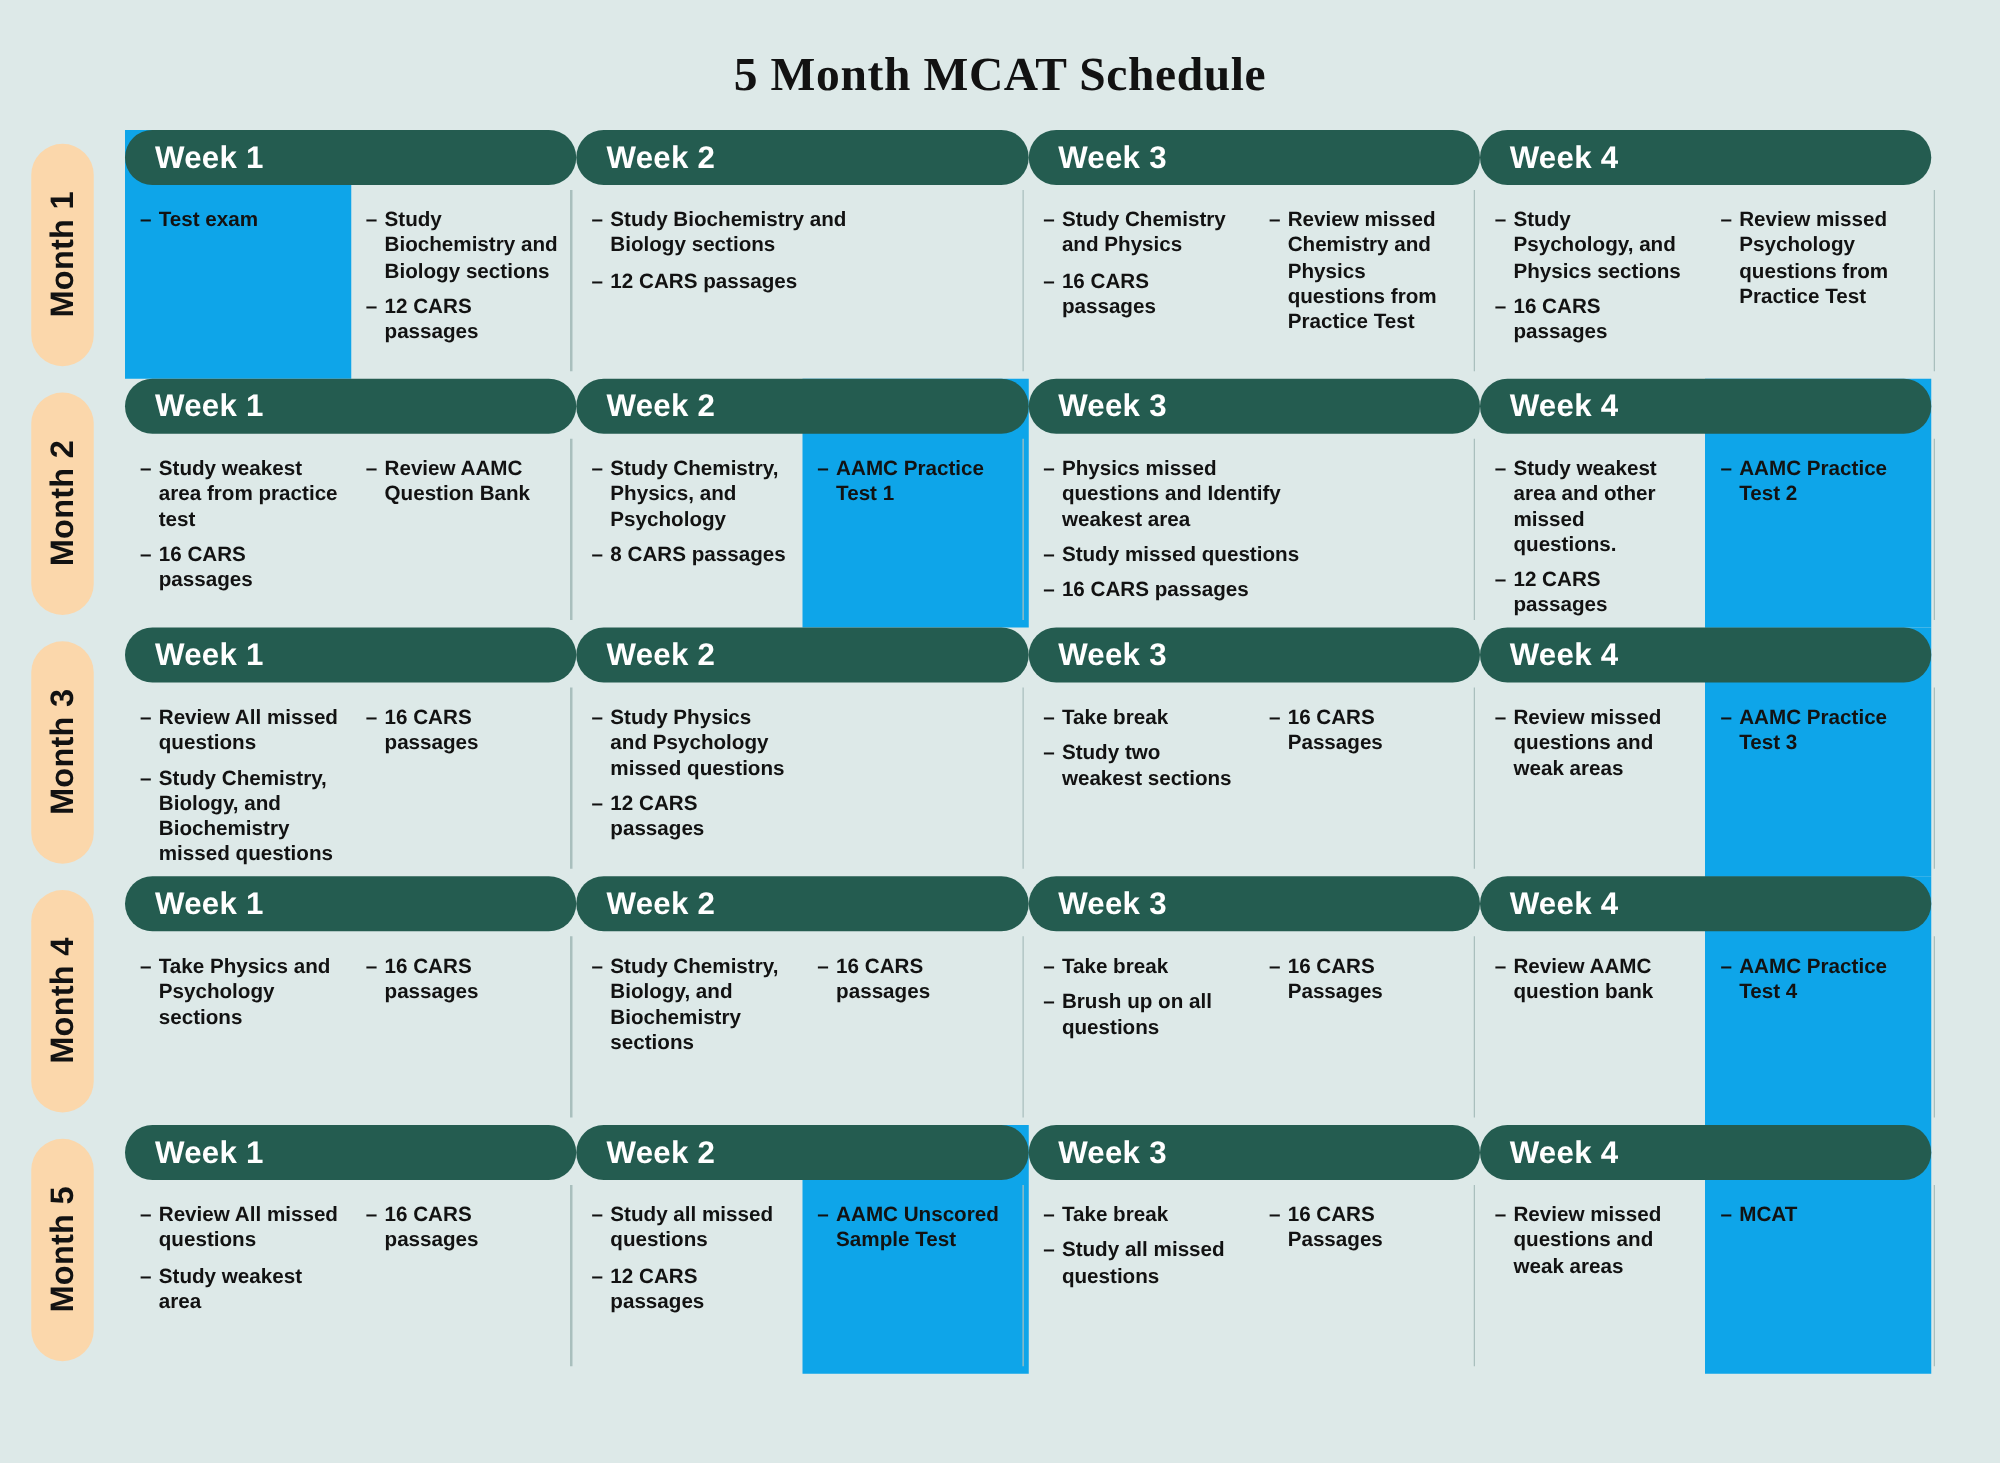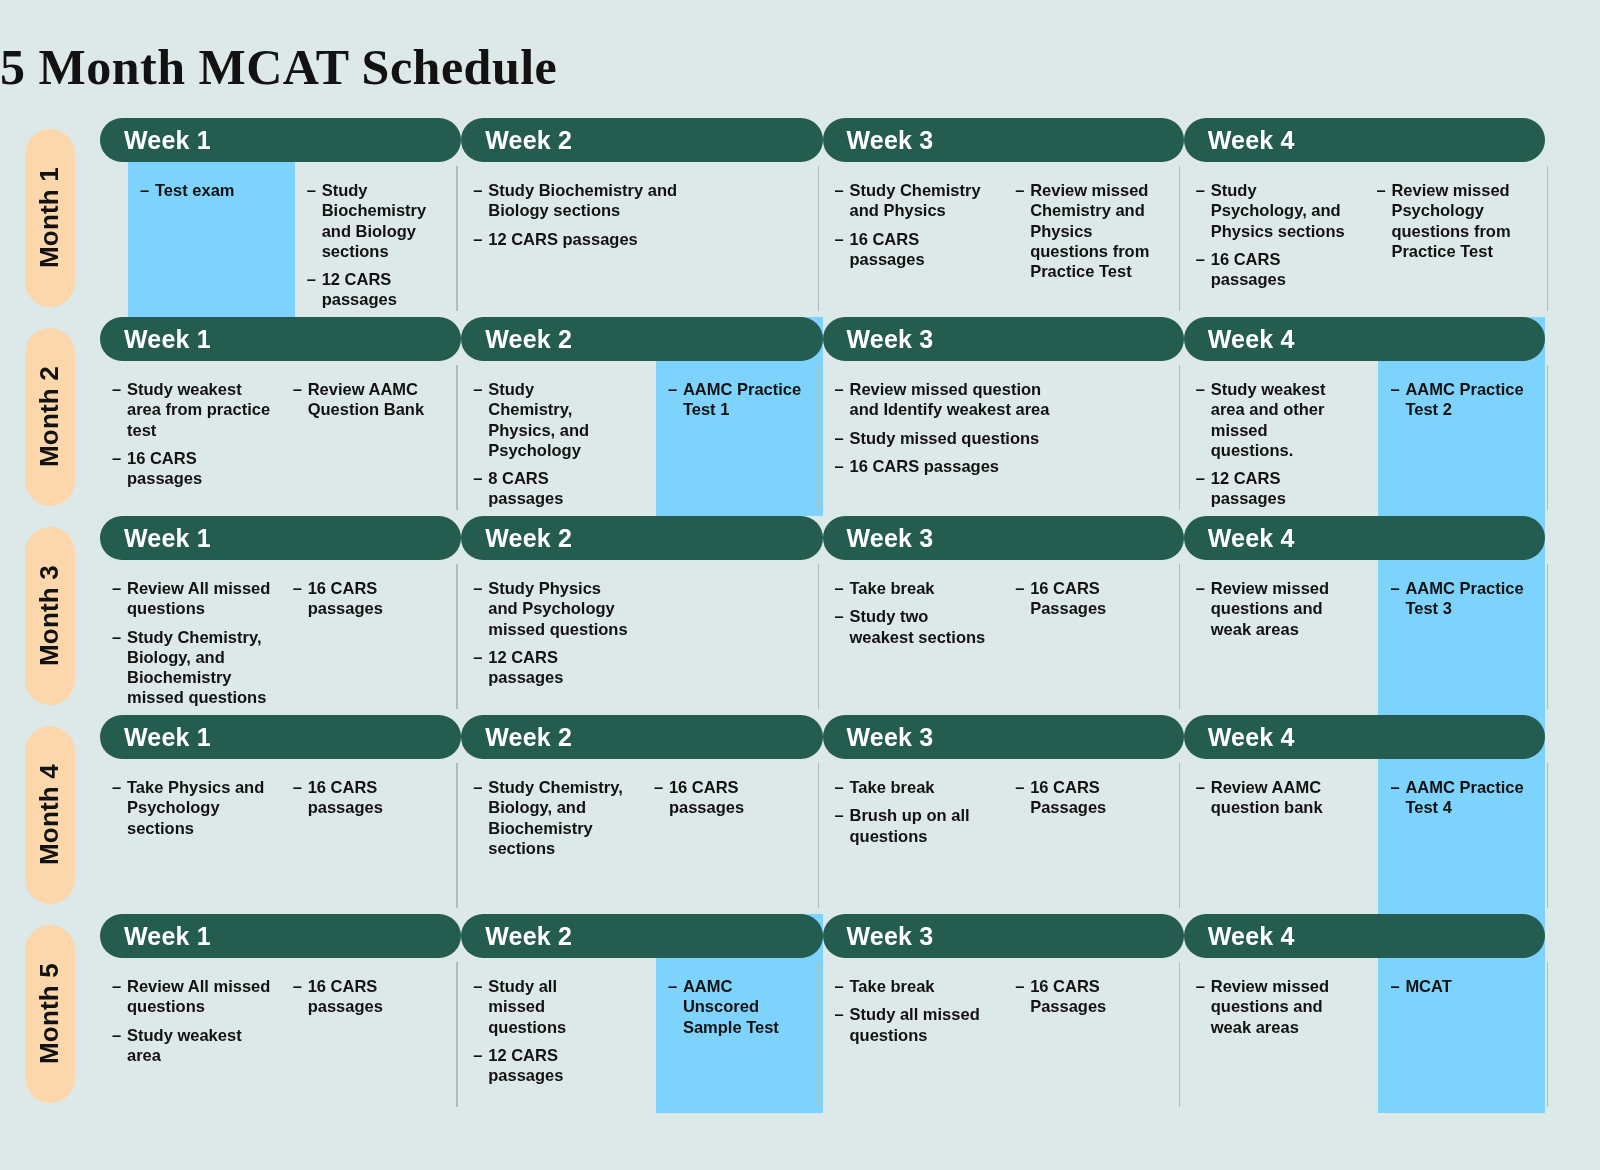--- a/index.html
+++ b/index.html
@@ -7,24 +7,24 @@
   body {
     width: 1600px;
     height: 1170px;
     background: #dde9e8;
     font-family: "Liberation Sans", sans-serif;
     overflow: hidden;
     position: relative;
   }
 
   .page-title {
-    text-align: left;
+    text-align: center;
     font-family: "Liberation Serif", serif;
     font-weight: 700;
-    font-size: 50px;
+    font-size: 38px;
     color: #121212;
     letter-spacing: 0.5px;
     padding-top: 38px;
     padding-bottom: 22px;
   }
 
   .schedule {
     position: relative;
     padding: 0 0 0 0;
   }
@@ -118,22 +118,21 @@
     padding: 18px 10px 10px 12px;
     position: relative;
   }
 
   .cell.full {
     flex: 1 1 100%;
   }
 
   
   .cell.white {
-    background: #7dd3fc;
-    margin-left: 28px;
+    background: #0ea5e9;
   }
 
   .cell.white.tall {
     margin-top: -44px;
     padding-top: 62px;
     height: 199px;
   }
 
   ul.items {
     list-style: none;
@@ -280,21 +279,21 @@
                 <li>AAMC Practice Test 1</li>
               </ul>
             </div>
           </div>
         </div>
         <div class="week divided">
           <div class="week-head">Week 3</div>
           <div class="week-body">
             <div class="cell full">
               <ul class="items">
-                <li>Review missed question and Identify weakest area</li>
+                <li>Physics missed questions and Identify weakest area</li>
                 <li>Study missed questions</li>
                 <li>16 CARS passages</li>
               </ul>
             </div>
           </div>
         </div>
         <div class="week divided">
           <div class="week-head">Week 4</div>
           <div class="week-body">
             <div class="cell">

